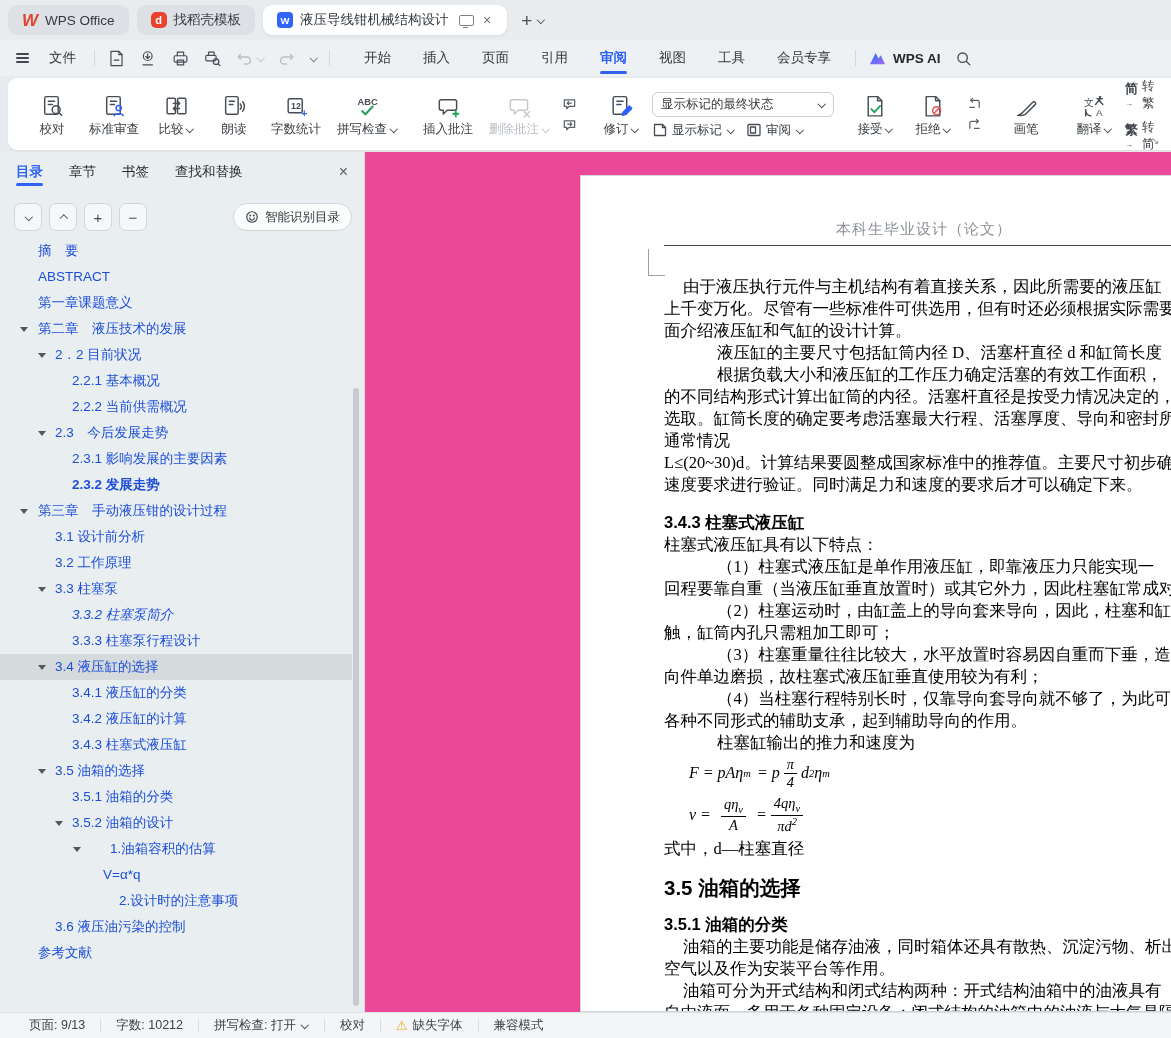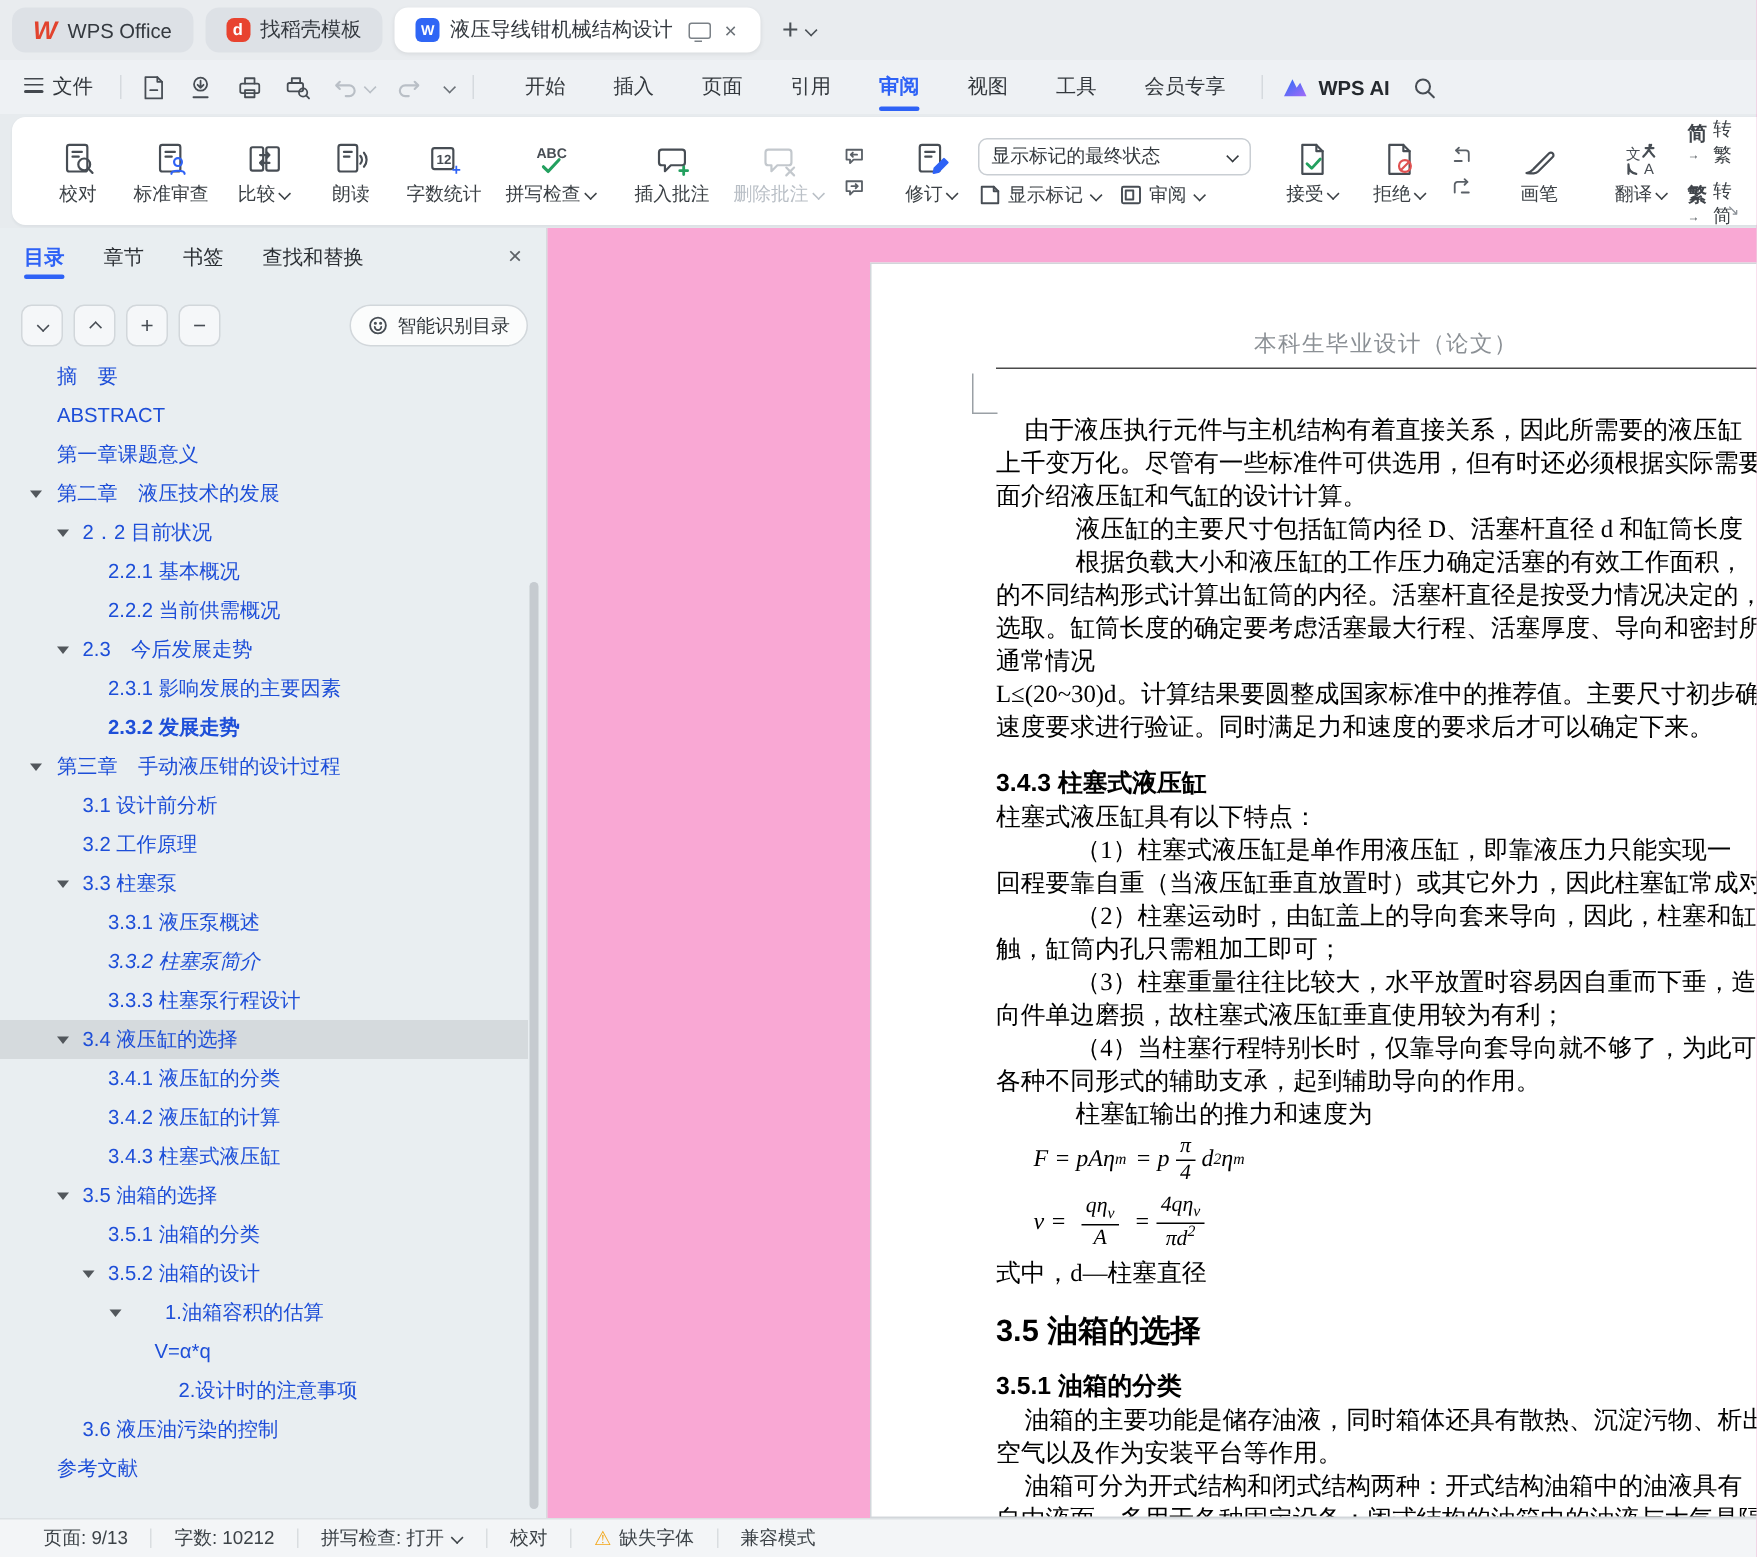--- a/index.html
+++ b/index.html
@@ -21,21 +21,21 @@
   .monitor{width:13px;height:9px;border:1.3px solid #7b8187;border-radius:2px;position:relative;display:inline-block;}
   .monitor::after{content:"";position:absolute;left:3px;bottom:-3.5px;width:5px;height:1.5px;background:#7b8187;}
   .tab-close{font-size:14px;color:#6c7278;padding:0 2px;}
   .newtab{font-size:19px;color:#4a5056;margin:0 4px 0 6px;line-height:1;}
   
   .chev{display:inline-block;width:8px;height:8px;position:relative;vertical-align:middle;}
   .chev::before{content:"";position:absolute;left:1.5px;top:0.5px;width:4.5px;height:4.5px;border-right:1.4px solid currentColor;border-bottom:1.4px solid currentColor;transform:rotate(45deg);}
   .chev.up::before{transform:rotate(-135deg);top:3px;}
   
   #menubar{position:absolute;left:0;top:40px;width:100%;height:36px;background:#eef1f4;display:flex;align-items:center;font-size:13.5px;color:#33383d;}
-  .file-btn{display:flex;gap:6px;padding:0 10px 0 16px;}
+  .file-btn{display:flex;align-items:center;gap:20px;padding:0 10px 0 16px;}
   .ham{display:inline-block;width:13px;}
   .ham i{display:block;height:1.6px;background:#43484e;margin:2.6px 0;border-radius:1px;}
   .vsep{width:1px;height:16px;background:#d5dade;margin:0 8px;}
   .qicons{display:flex;align-items:center;gap:13px;margin:0 4px;}
   .qicons svg{width:19px;height:19px;}
   .qico{display:inline-flex;align-items:center;color:#474d54;}
   .qico.disabled{color:#b9bfc6;}
   .menu-tabs{display:flex;align-items:center;gap:0;margin-left:10px;}
   .mtab{padding:0 16px;height:36px;display:flex;align-items:center;position:relative;cursor:default;}
   .mtab.active{color:#2e62f6;font-weight:bold;}
@@ -78,21 +78,21 @@
   .smart-btn{margin-left:auto;height:28px;border:1px solid #d2d7db;border-radius:14px;background:rgba(255,255,255,.8);display:flex;align-items:center;gap:6px;padding:0 11px;font-size:12.5px;color:#33383d;box-sizing:border-box;}
   .smart-btn svg{width:14px;height:14px;fill:none;stroke:#474d54;stroke-width:1.4;stroke-linecap:round;}
   #toclist{position:absolute;left:0;top:86px;right:0;bottom:2px;overflow:hidden;font-size:13.5px;color:#1d4ed8;}
   .toc-row{position:relative;height:26px;line-height:26px;white-space:nowrap;box-sizing:border-box;width:352px;}
   .toc-row.sel{background:#d5dadd;}
   .toc-row .tri{position:absolute;top:11px;width:0;height:0;border:4px solid transparent;border-top:5px solid #52575c;display:none;}
   .toc-row.has-arrow .tri{display:block;}
   .toc-text{display:inline-block;}
   .sb-scroll{position:absolute;right:5px;top:236px;width:6px;height:618px;border-radius:3px;background:#c6cbd0;}
   
-  #docarea{position:absolute;left:365px;top:0;right:0;height:100%;background:#f9a8d4;}
+  #docarea{position:absolute;left:365px;top:0;right:0;height:100%;background:#ec4899;}
   #page{position:absolute;left:215px;top:23px;width:700px;height:837px;background:#ffffff;border:1px solid #d2d6da;box-sizing:border-box;overflow:hidden;}
   .pg-header{position:absolute;left:83px;top:44px;width:520px;text-align:center;font-size:15px;color:#8b9095;font-family:"Liberation Serif","DejaVu Serif",serif;letter-spacing:1px;}
   .pg-rule{position:absolute;left:83px;top:69px;right:0;height:1px;background:#4a4a4a;}
   .pg-bracket{position:absolute;left:67px;top:73px;width:16px;height:26px;border-left:1px solid #9aa0a5;border-bottom:1px solid #9aa0a5;}
   #docbody{position:absolute;left:83px;top:100px;width:1100px;font-family:"Liberation Serif","DejaVu Serif",serif;color:#000;}
   .doc-line{height:22px;line-height:22px;font-size:16.5px;white-space:nowrap;}
   .doc-line.i1{padding-left:19px;}
   .doc-line.i2{padding-left:53px;}
   .doc-line.gap{height:14px;}
   .doc-line.h3{font-family:"Liberation Sans","DejaVu Sans",sans-serif;font-weight:bold;height:24px;line-height:24px;}
@@ -560,24 +560,20 @@
           
           <span class="toc-text">3.1 设计前分析</span>
         </div>
         <div class="toc-row" style="padding-left: 55px;">
           
           <span class="toc-text">3.2 工作原理</span>
         </div>
         <div class="toc-row has-arrow" style="padding-left: 55px;">
           <span class="tri" style="left: 38px;"></span>
           <span class="toc-text">3.3 柱塞泵</span>
-        </div>
-        <div class="toc-row" style="padding-left: 72px;">
-          
-          <span class="toc-text">3.3.1 液压泵概述</span>
         </div>
         <div class="toc-row" style="padding-left: 72px; font-style: italic;">
           
           <span class="toc-text">3.3.2 柱塞泵简介</span>
         </div>
         <div class="toc-row" style="padding-left: 72px;">
           
           <span class="toc-text">3.3.3 柱塞泵行程设计</span>
         </div>
         <div class="toc-row sel has-arrow" style="padding-left: 55px;">

